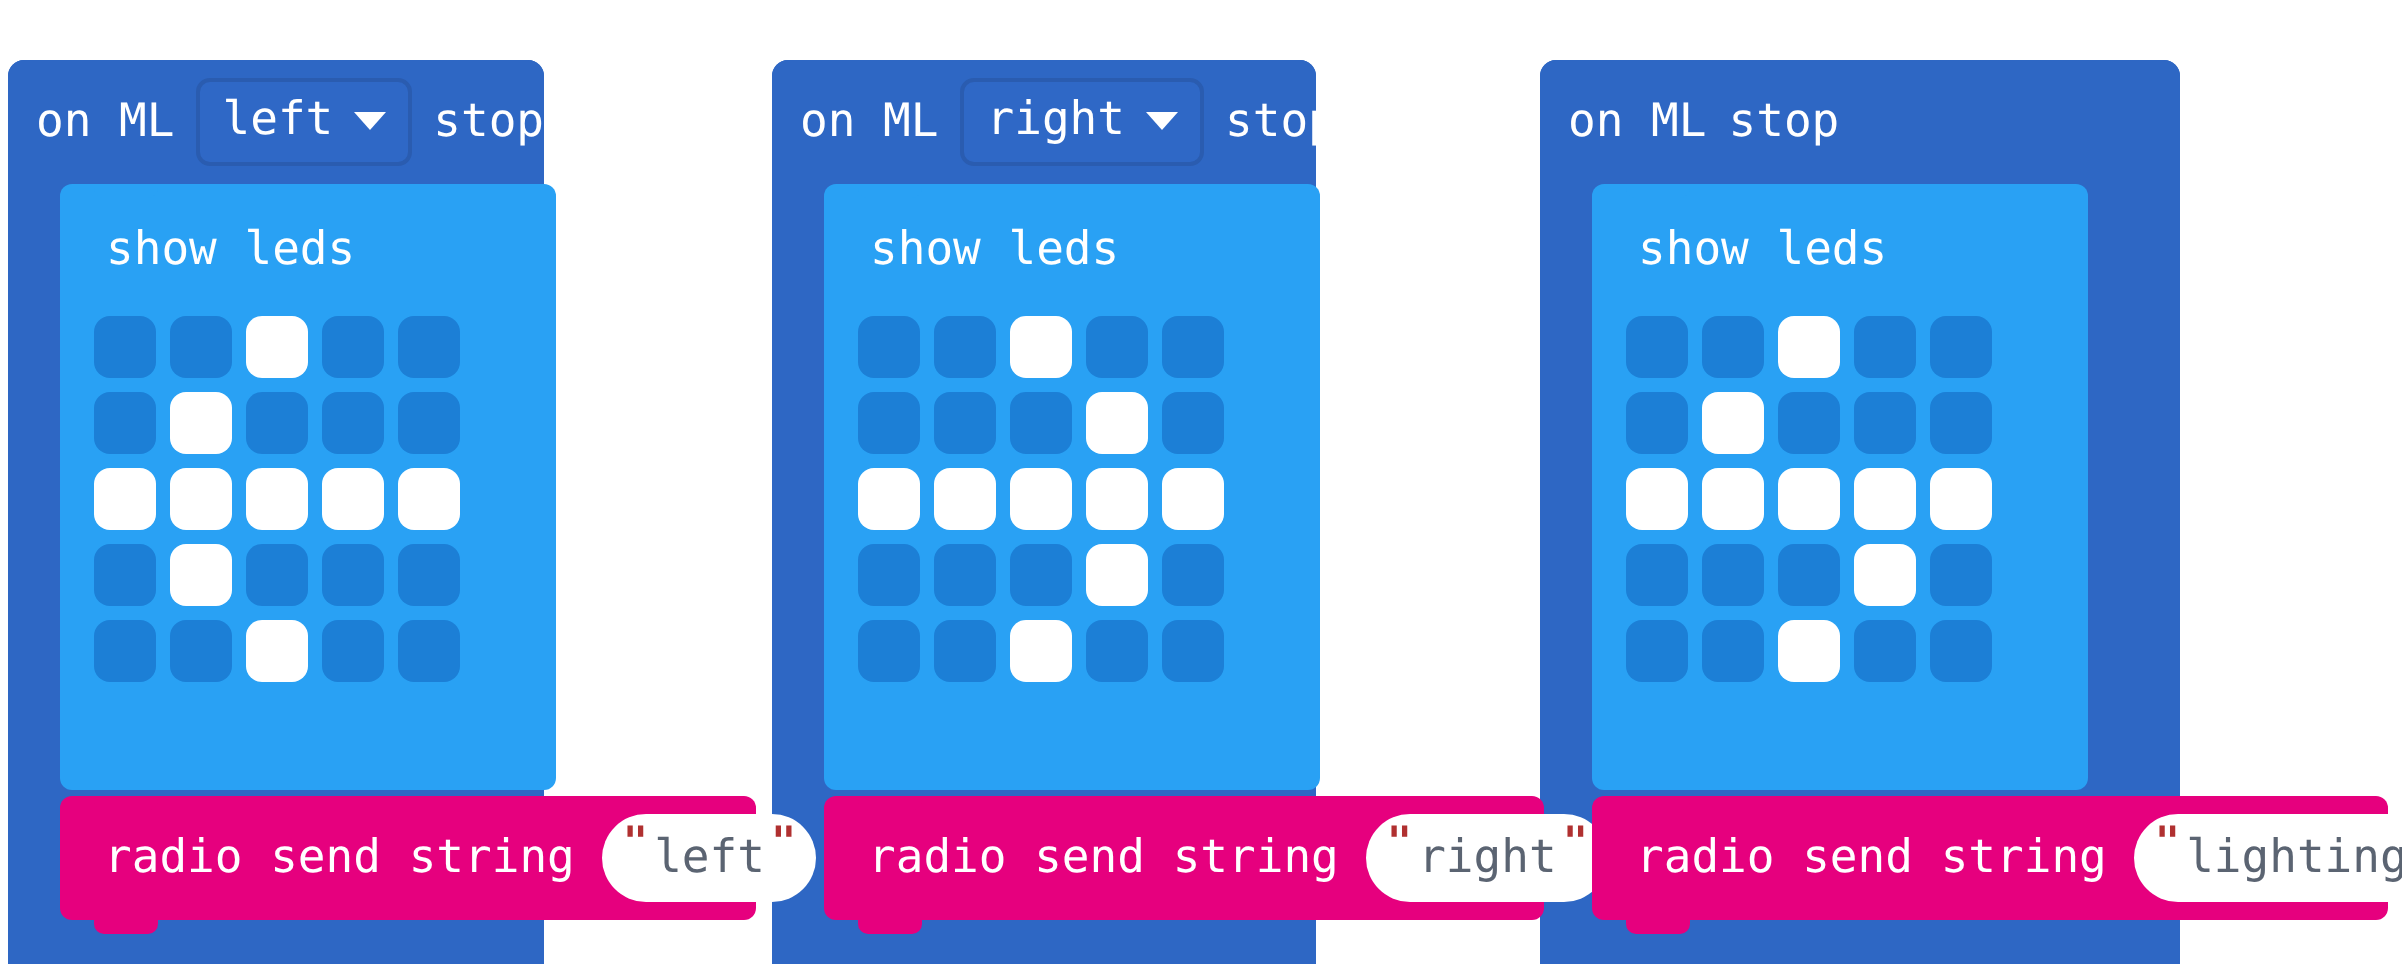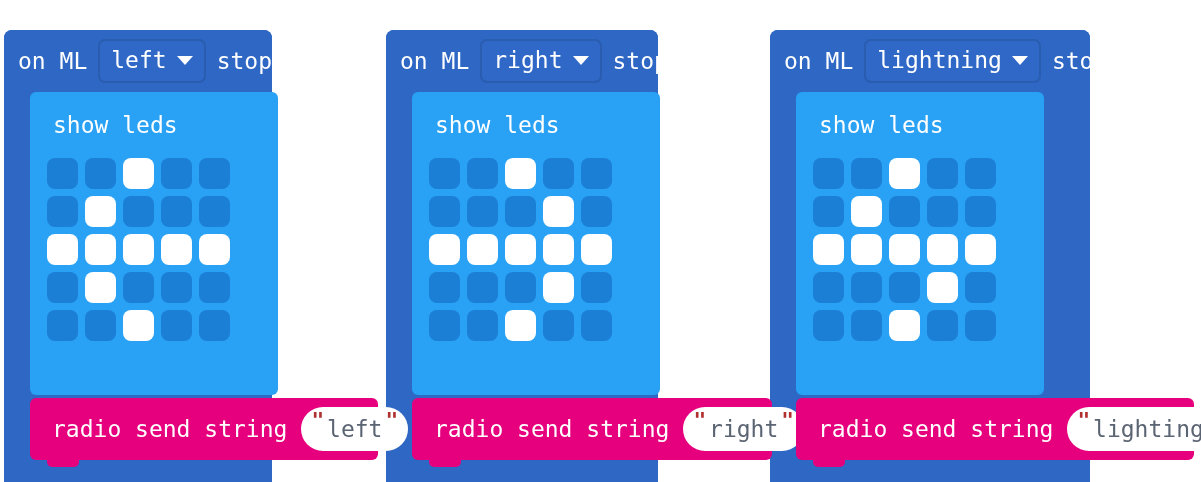--- a/index.html
+++ b/index.html
@@ -303,24 +303,20 @@
             <span class="quote">"</span>
           </div>
         </div>
       </div>
     </div>
     <div class="stack" style="left: 770px; width: 424px; height: 470px;">
       <div class="wrapper" style="width: 424px; height: 470px;">
         <div class="wrapper-body" style="width: 320px; height: 470px; background: rgb(46, 103, 196);"></div>
         <div class="wrapper-header" style="width: 320px; background: rgb(46, 103, 196);">
           <span class="hdr-text">on ML</span>
-          <div class="dropdown">
-            <span class="dropdown-label">lightning</span>
-            <span class="caret"></span>
-          </div>
           <span class="hdr-text">stop</span>
         </div>
         <div class="showleds" style="left: 26px; top: 62px; width: 248px; height: 303px; background: rgb(41, 161, 244);">
           <div class="notch" style="background: rgb(41, 161, 244);"></div>
           <div class="showleds-label">show leds</div>
           <div class="led-grid">
             <div class="led" style="background: rgb(28, 127, 214);"></div>
             <div class="led" style="background: rgb(28, 127, 214);"></div>
             <div class="led on" style="background: rgb(255, 255, 255);"></div>
             <div class="led" style="background: rgb(28, 127, 214);"></div>

